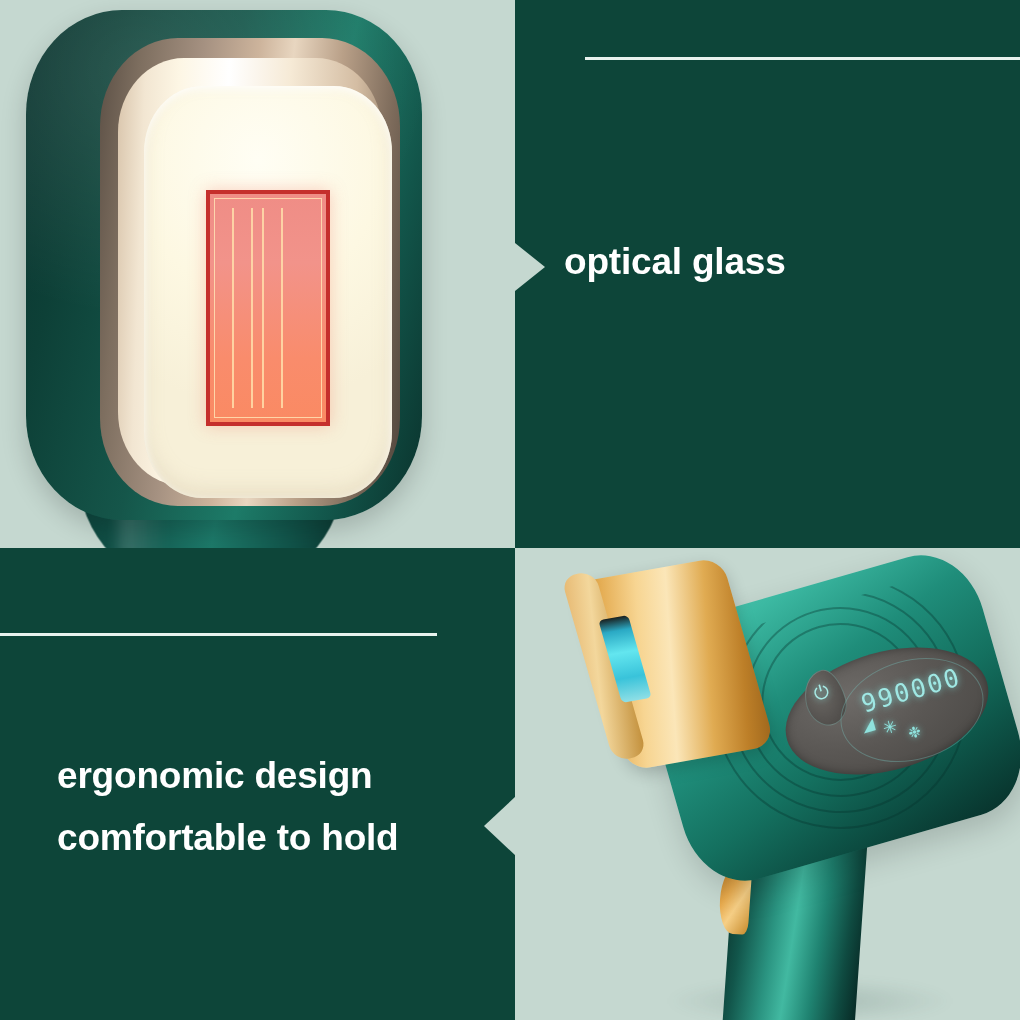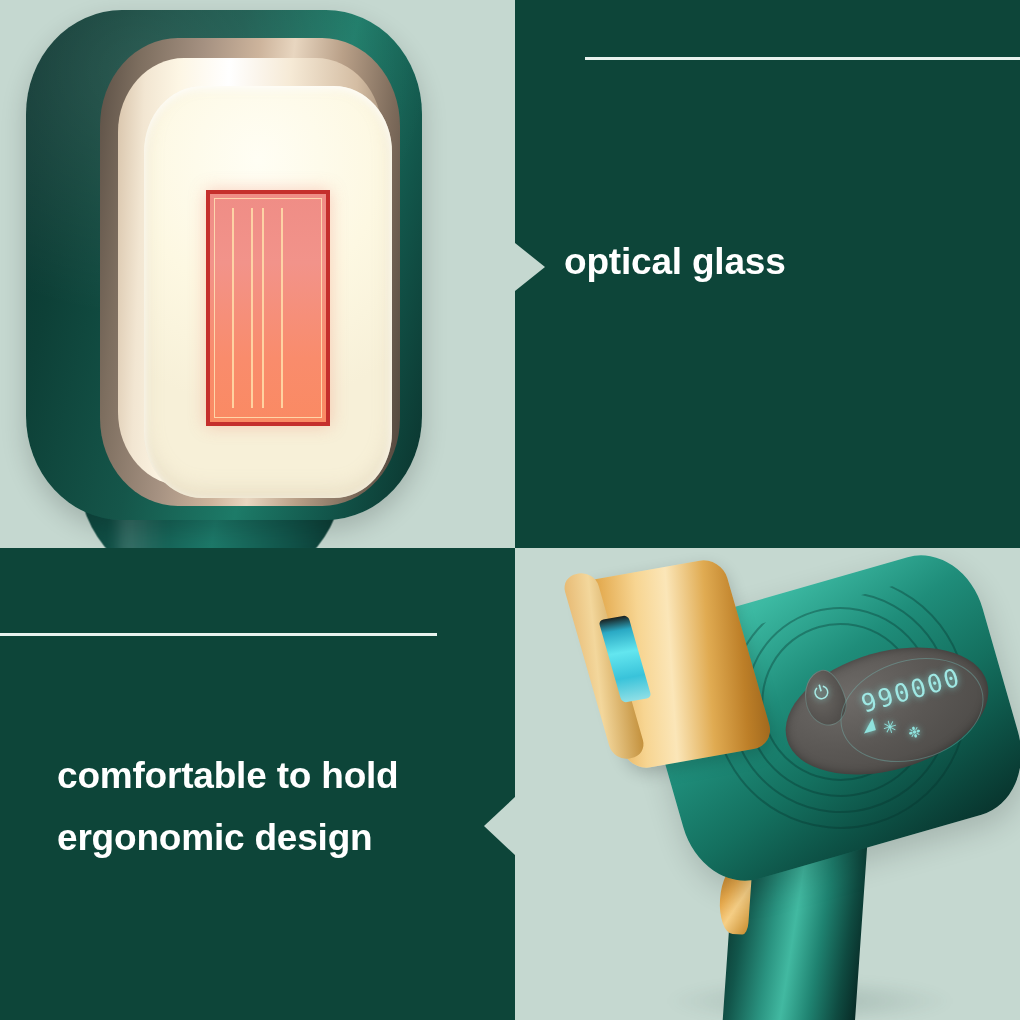--- a/index.html
+++ b/index.html
@@ -405,22 +405,22 @@
     </div>
   </div>
 
   <div class="rule rule-top"></div>
   <div class="arrow-right"></div>
   <div class="caption caption-optical">optical glass</div>
 
   <div class="rule rule-bottom"></div>
   <div class="arrow-left"></div>
   <div class="caption caption-ergo">
+    <div>ergonomic design</div>
     <div>comfortable to hold</div>
-    <div>ergonomic design</div>
   </div>
 
   <div class="device-wrap">
     <div class="dev-shadow"></div>
 
     <div class="dev-handle"></div>
     <div class="dev-trigger"></div>
 
     <div class="dev-body"></div>
 

